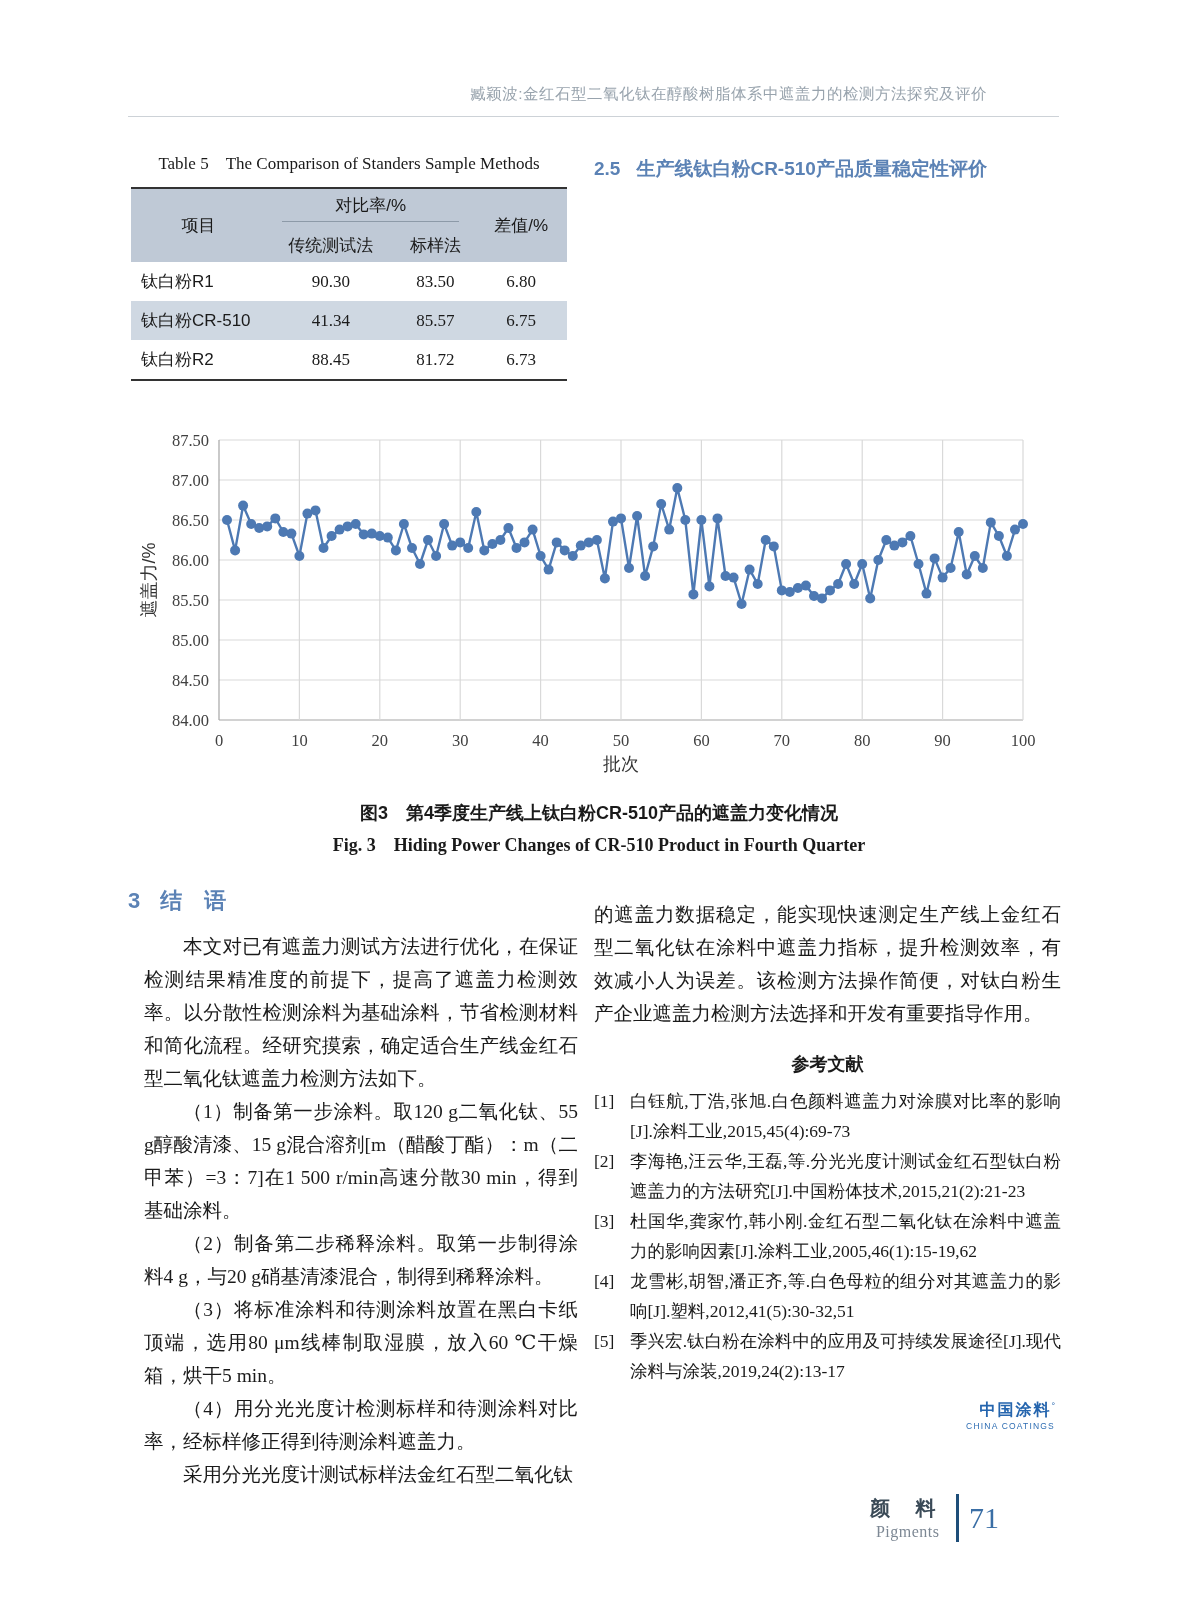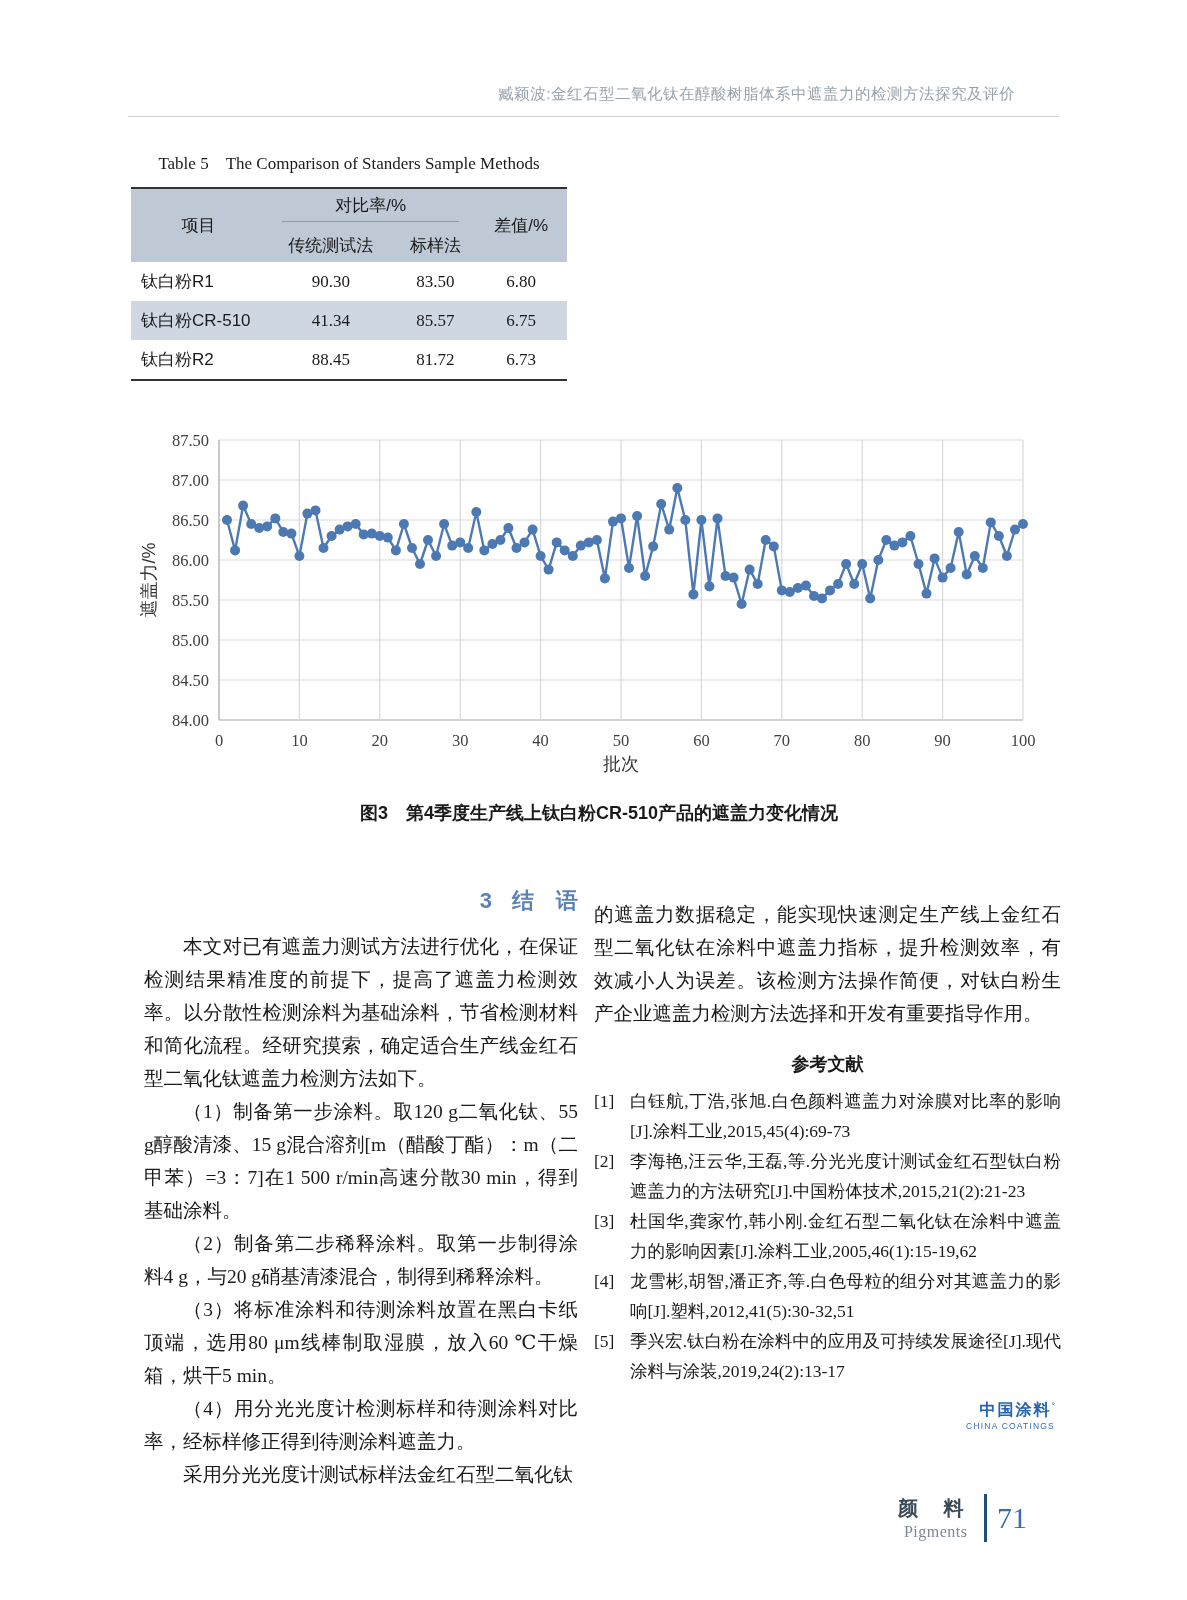--- a/index.html
+++ b/index.html
@@ -1,17 +1,17 @@
 <!DOCTYPE html>
 <html><head>
 <meta charset="utf-8">
 <style>
   html,body{margin:0;padding:0;background:#ffffff;}
   #page{position:relative;width:1117px;height:1600px;background:#ffffff;overflow:hidden;
-        font-family:"Liberation Serif","DejaVu Serif",serif;color:#1a1a1a;padding-left:28px;}
+        font-family:"Liberation Serif","DejaVu Serif",serif;color:#1a1a1a;}
 
   
   .header-text{position:absolute;top:84px;right:130px;font-size:15.5px;color:#98a3ad;
                font-family:"Liberation Sans","DejaVu Sans",sans-serif;letter-spacing:.5px;}
   .header-rule{position:absolute;top:116px;left:128px;width:931px;border-top:1.5px solid #cdd2d7;}
 
   
   .top-left{position:absolute;left:131px;top:150px;width:436px;}
   .tbl-title-cn{text-align:center;font-weight:bold;font-size:17.5px;
                 font-family:"Liberation Sans","DejaVu Sans",sans-serif;margin-bottom:8px;}
@@ -38,21 +38,21 @@
   
   .chart-area{position:absolute;left:135px;top:424px;width:928px;}
   .chart-svg{display:block;width:928px;height:351px;}
   .fig-cap-cn{text-align:center;font-weight:bold;font-size:18px;margin-top:26px;
               font-family:"Liberation Sans","DejaVu Sans",sans-serif;}
   .fig-cap-en{text-align:center;font-weight:bold;font-size:18px;margin-top:8px;}
 
   
   .bottom-left{position:absolute;left:128px;top:886px;width:450px;}
   .sec3-heading{color:#5b82b5;font-weight:bold;font-size:22px;
-                font-family:"Liberation Sans","DejaVu Sans",sans-serif;margin-bottom:14px;text-align:right;}
+                font-family:"Liberation Sans","DejaVu Sans",sans-serif;margin-bottom:14px;}
   .sec3-heading .sec-no{margin-right:20px;}
   .bottom-left .body-par{margin:0 0 0 16px;}
   .bottom-right{position:absolute;left:594px;top:898px;width:467px;}
   .ref-heading{text-align:center;font-weight:bold;font-size:18px;margin:22px 0 10px 0;
                font-family:"Liberation Sans","DejaVu Sans",sans-serif;}
   .ref{display:flex;font-size:17.5px;line-height:30px;text-align:justify;}
   .ref-num{flex:0 0 36px;}
   .ref-text{flex:1;}
 
   
@@ -115,20 +115,23 @@
           <td class="item">钛白粉R2</td>
           <td>88.45</td>
           <td>81.72</td>
           <td>6.73</td>
         </tr>
       </tbody>
     </table>
   </div>
 
   <div class="top-right">
+    <div class="sec-heading">
+      <span class="sec-no">2.5</span><span>生产线钛白粉CR-510产品质量稳定性评价</span>
+    </div>
   </div>
 
   <div class="chart-area">
     <svg id="chart-svg" class="chart-svg" viewBox="0 0 928 351">
         <line x1="84" y1="296" x2="888" y2="296" stroke="#a6a6a6" stroke-width="1.2"></line>
         <text x="74" y="302" text-anchor="end" font-size="16.5" font-family="&quot;Liberation Serif&quot;,&quot;DejaVu Serif&quot;,serif" fill="#404040">84.00</text>
         <line x1="84" y1="256" x2="888" y2="256" stroke="#d9d9d9" stroke-width="1.2"></line>
         <text x="74" y="262" text-anchor="end" font-size="16.5" font-family="&quot;Liberation Serif&quot;,&quot;DejaVu Serif&quot;,serif" fill="#404040">84.50</text>
         <line x1="84" y1="216" x2="888" y2="216" stroke="#d9d9d9" stroke-width="1.2"></line>
         <text x="74" y="222" text-anchor="end" font-size="16.5" font-family="&quot;Liberation Serif&quot;,&quot;DejaVu Serif&quot;,serif" fill="#404040">85.00</text>
@@ -262,20 +265,21 @@
         <circle cx="831.7" cy="150.4" r="5" fill="#4d79b3"></circle>
         <circle cx="839.8" cy="132.0" r="5" fill="#4d79b3"></circle>
         <circle cx="847.8" cy="144.0" r="5" fill="#4d79b3"></circle>
         <circle cx="855.8" cy="98.4" r="5" fill="#4d79b3"></circle>
         <circle cx="863.9" cy="112.0" r="5" fill="#4d79b3"></circle>
         <circle cx="871.9" cy="132.0" r="5" fill="#4d79b3"></circle>
         <circle cx="880.0" cy="105.6" r="5" fill="#4d79b3"></circle>
         <circle cx="888.0" cy="100.0" r="5" fill="#4d79b3"></circle>
       </svg>
     <div class="fig-cap-cn">图3　第4季度生产线上钛白粉CR-510产品的遮盖力变化情况</div>
+    <div class="fig-cap-en">Fig. 3　Hiding Power Changes of CR-510 Product in Fourth Quarter</div>
   </div>
 
   <div class="bottom-left">
     <div class="sec3-heading">
       <span class="sec-no">3</span><span>结　语</span>
     </div>
     <div class="body-par indent">本文对已有遮盖力测试方法进行优化，在保证检测结果精准度的前提下，提高了遮盖力检测效率。以分散性检测涂料为基础涂料，节省检测材料和简化流程。经研究摸索，确定适合生产线金红石型二氧化钛遮盖力检测方法如下。</div>
     <div class="body-par indent">（1）制备第一步涂料。取120 g二氧化钛、55 g醇酸清漆、15 g混合溶剂[m（醋酸丁酯）：m（二甲苯）=3：7]在1 500 r/min高速分散30 min，得到基础涂料。</div>
     <div class="body-par indent">（2）制备第二步稀释涂料。取第一步制得涂料4 g，与20 g硝基清漆混合，制得到稀释涂料。</div>
     <div class="body-par indent">（3）将标准涂料和待测涂料放置在黑白卡纸顶端，选用80 μm线棒制取湿膜，放入60 ℃干燥箱，烘干5 min。</div>

